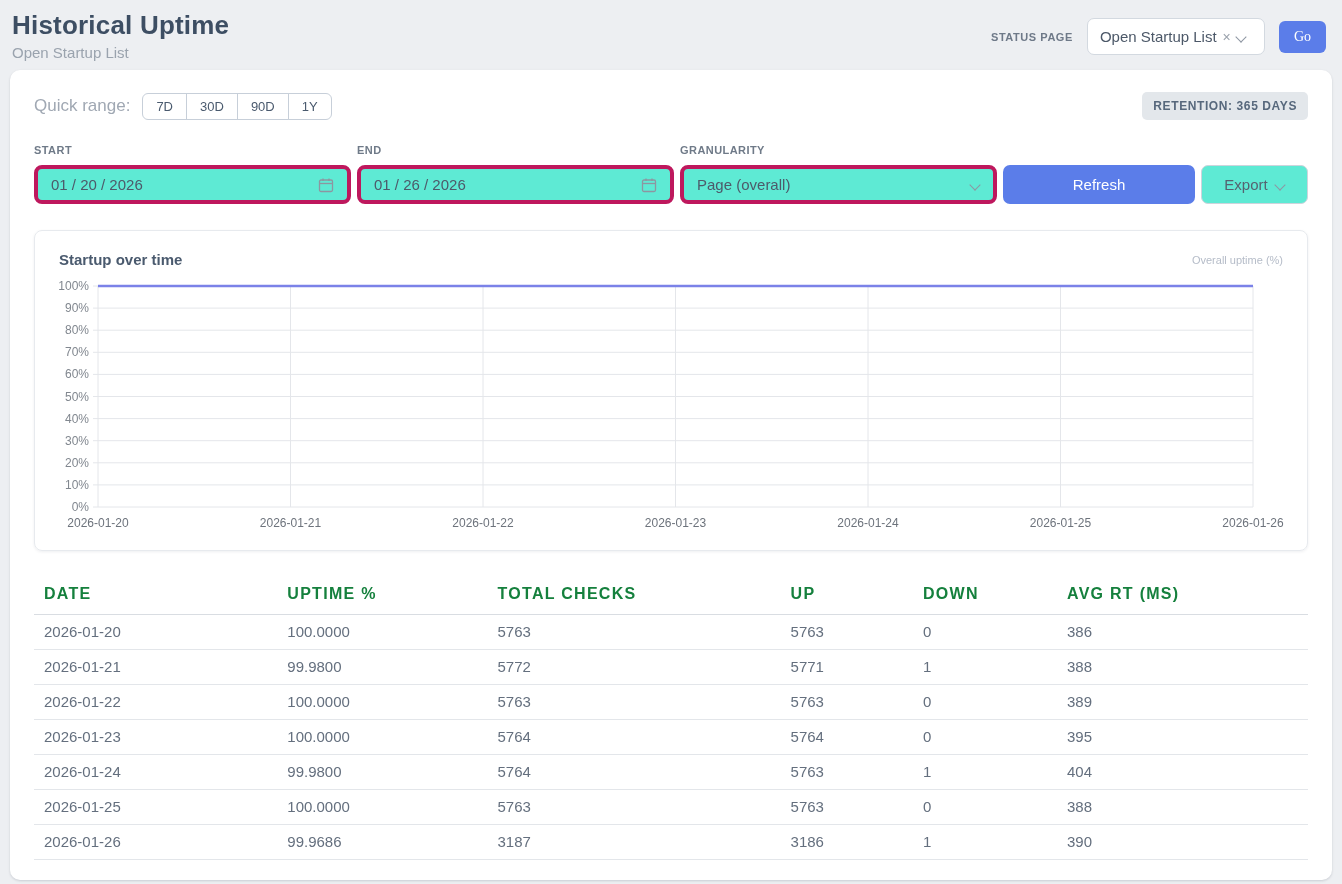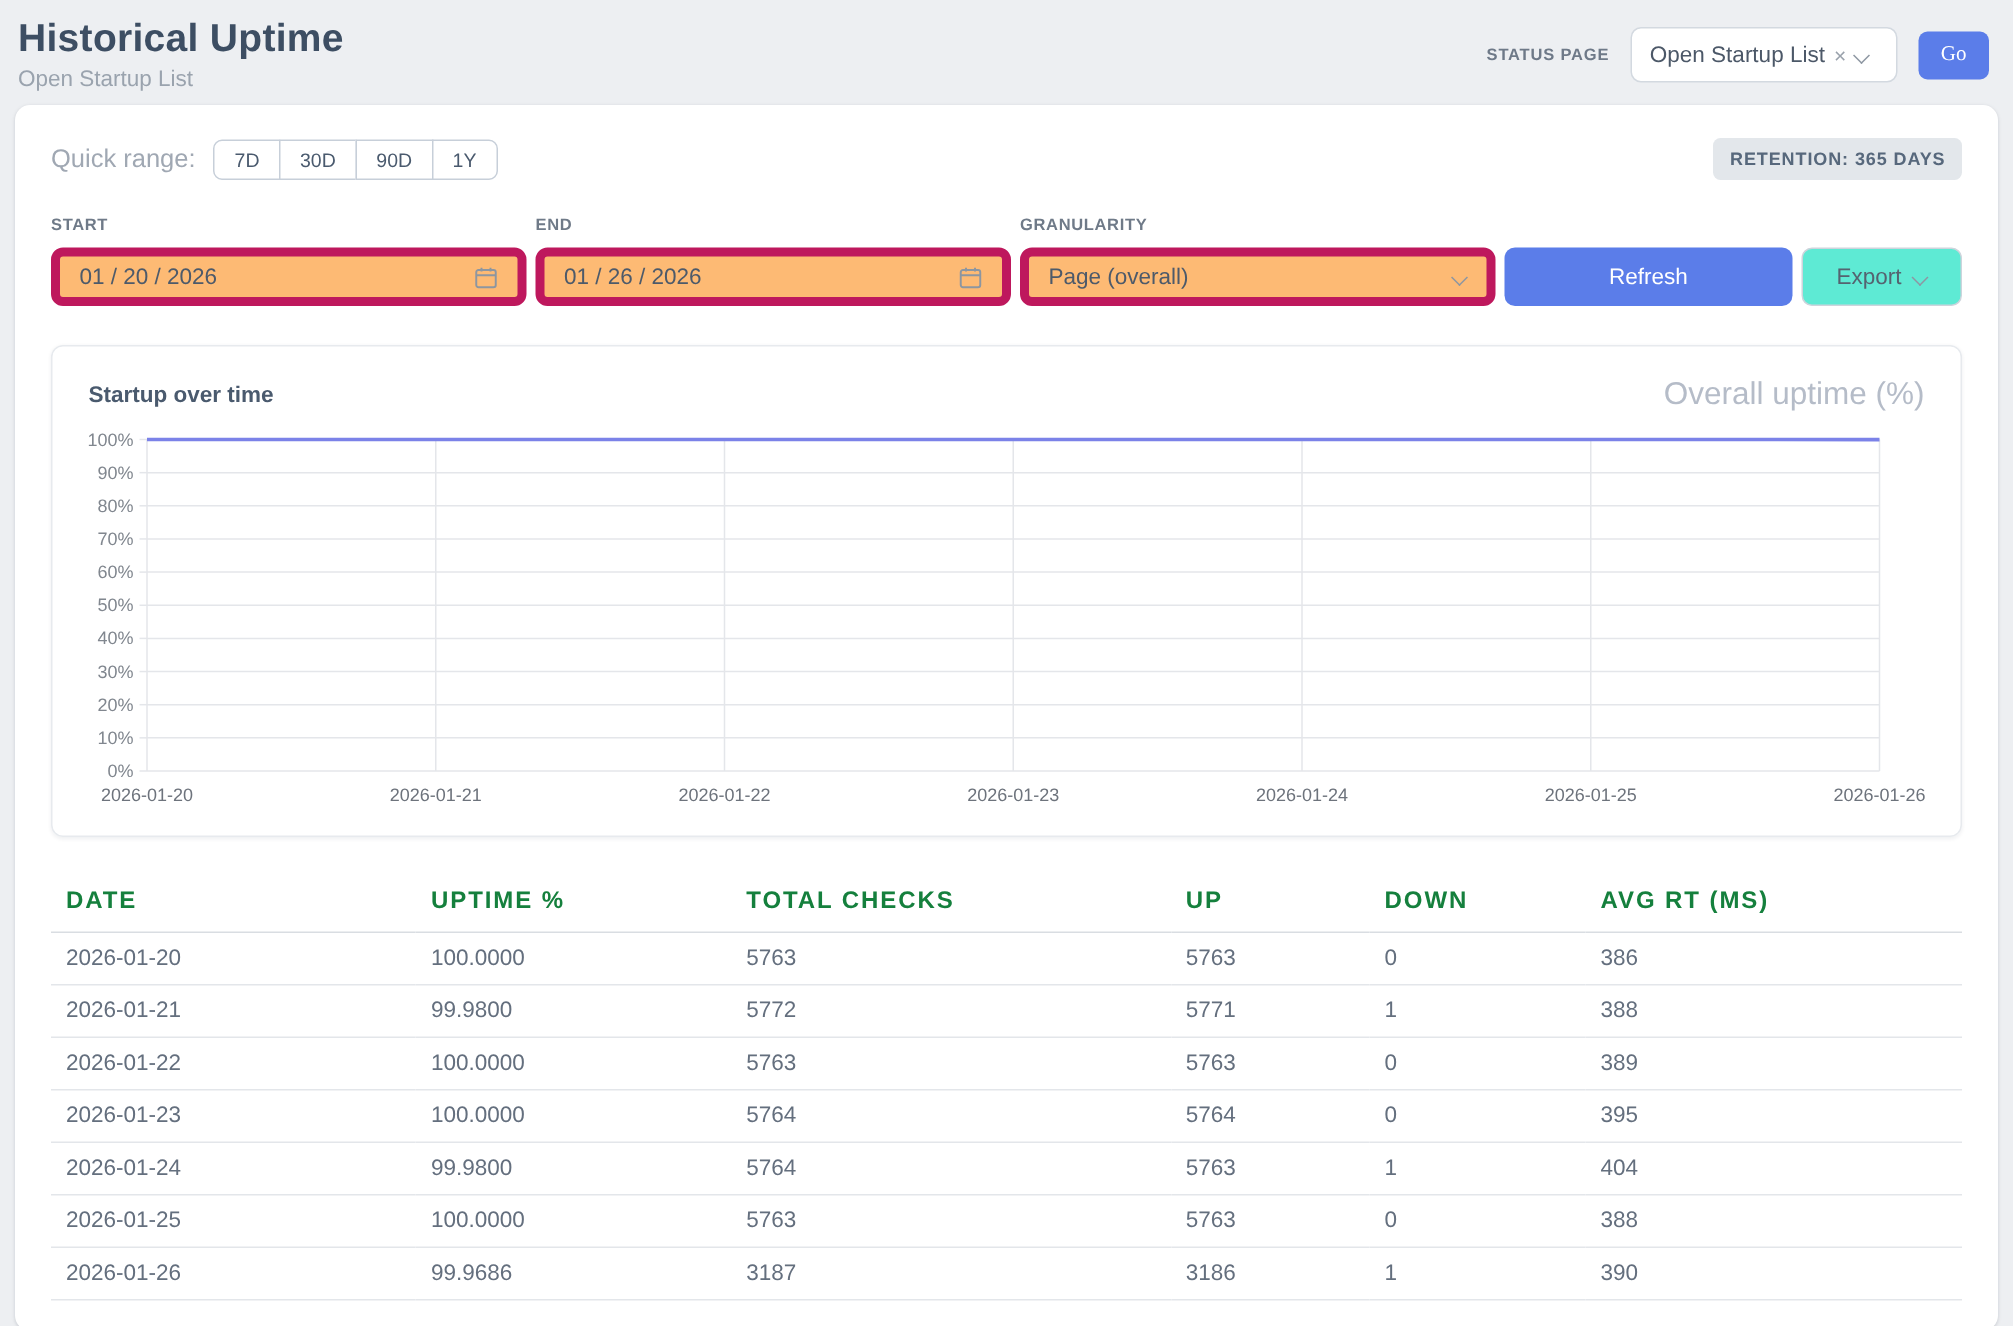--- a/index.html
+++ b/index.html
@@ -55,42 +55,42 @@
   .retention-badge {
     background:#e3e7eb; color:#57687c; font-size:12px; font-weight:bold;
     letter-spacing:.05em; padding:7px 11px; border-radius:5px;
   }
   
   .fields-row { display:flex; gap:6px; margin-top:24px; align-items:flex-end; }
   .field { flex:1 1 0; }
   .field-label { font-size:11px; font-weight:bold; color:#6f7a88; letter-spacing:.04em; margin-bottom:9px; }
   .input-box {
     display:flex; align-items:center; justify-content:space-between;
-    height:39px; border:6px solid #be185d; border-radius:8px; padding:0 13px;
-    font-size:15px; color:#4d5a6a; background:#fdba74; cursor:text;
+    height:39px; border:4px solid #be185d; border-radius:8px; padding:0 13px;
+    font-size:15px; color:#4d5a6a; background:#5eead4; cursor:text;
   }
   .select-box { cursor:pointer; }
   .refresh-button {
     width:192px; height:39px; background:#5b7de9; border:none; border-radius:7px;
     color:#fff; font-size:15px; font-family:inherit; cursor:pointer;
   }
   .export-button {
     width:107px; height:39px; background:#5eead4; border:1px solid #cdd4dc; border-radius:7px;
     color:#55masked636f; color:#556370; font-size:15px; font-family:inherit; cursor:pointer;
     display:flex; align-items:center; justify-content:center; gap:8px;
   }
   
   .chart-card {
     margin-top:26px; border:1px solid #e7eaee; border-radius:8px;
     box-shadow:0 1px 3px rgba(20,30,50,.07);
     padding:20px 24px 10px 24px;
   }
   .chart-head { display:flex; justify-content:space-between; align-items:center; margin-bottom:10px; }
   .chart-title { font-size:15px; font-weight:bold; color:#4a5a6e; }
-  .chart-legend { font-size:21px; color:#b5bcc8; }
+  .chart-legend { font-size:11px; color:#b5bcc8; }
   
   .uptime-table { width:100%; border-collapse:collapse; margin-top:24px; }
   .uptime-table th {
     text-align:left; font-size:16px; font-weight:bold; letter-spacing:.08em;
     color:#15803d; padding:10px 10px 11px 10px; border-bottom:1px solid #d9dde2;
   }
   .uptime-table td {
     font-size:15px; color:#63masked6e7d; color:#646f7e; padding:8px 10px 9px 10px;
     border-bottom:1px solid #e3e6ea;
   }

